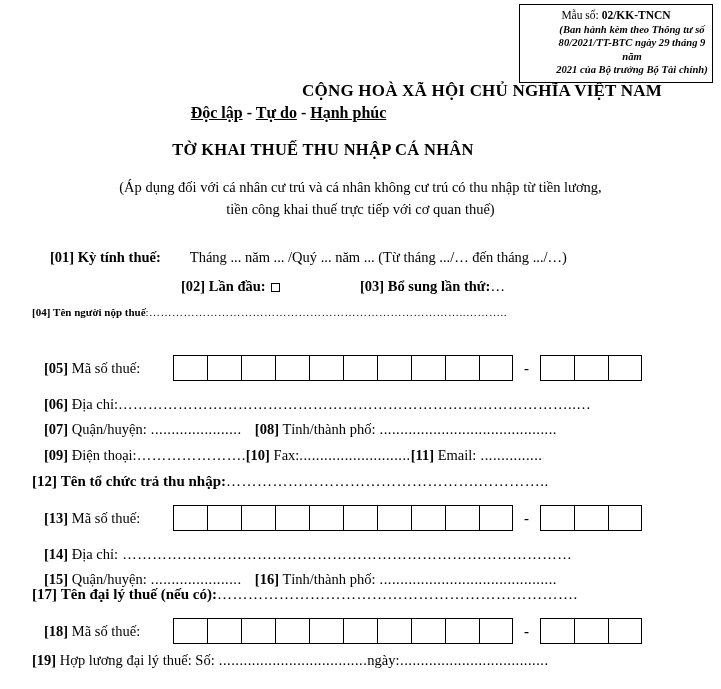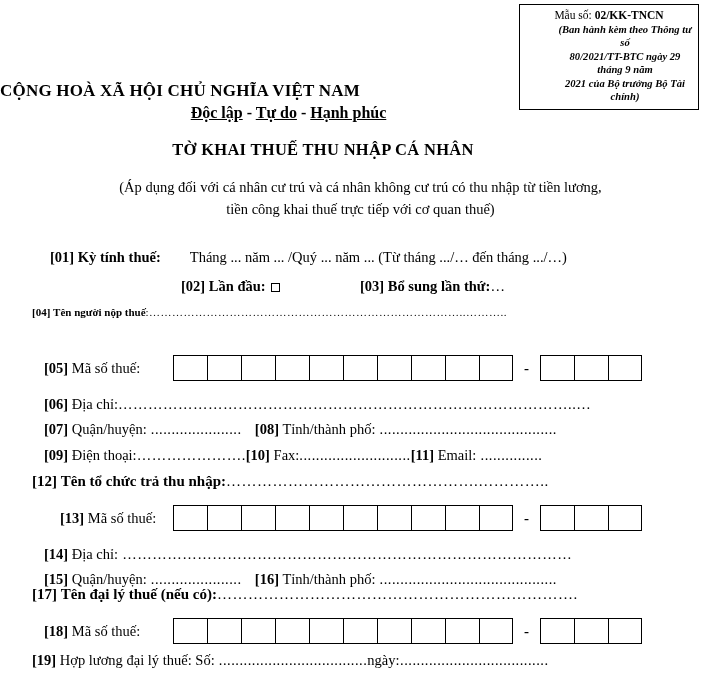--- a/index.html
+++ b/index.html
@@ -14,21 +14,21 @@
     font-family: "Liberation Serif", "DejaVu Serif", serif;
     color: #000000;
     overflow: hidden;
   }
 
   
   .form-code-box {
     position: absolute;
     left: 519px;
     top: 4px;
-    width: 180px;
+    width: 194px;
     border: 1px solid #000;
     padding: 3px 4px 5px 4px;
     box-sizing: border-box;
     text-align: center;
     line-height: 1.28;
   }
   .form-code-line1 {
     font-size: 11.5px;
     white-space: nowrap;
   }
@@ -39,21 +39,21 @@
     font-weight: bold;
     margin-left: 32px;
   }
 
   
   .national-title {
     position: absolute;
     left: 0;
     top: 81px;
     width: 662px;
-    text-align: left;
+    text-align: right;
     font-size: 17px;
     font-weight: bold;
     letter-spacing: 0.2px;
   }
   .national-motto {
     position: absolute;
     left: 0;
     top: 104px;
     width: 577px;
     text-align: center;
@@ -232,21 +232,21 @@
   <span>Điện thoại:</span><span class="dots">………………….</span><span class="tag">[10]</span>
   <span>Fax:</span><span class="dots">...........................</span><span class="tag">[11]</span>
   <span>Email:</span><span class="dots"> ...............</span>
 </div>
 
 <div class="row" style="left:32px; top:474px; font-size:15px;">
   <span class="tag">[12]</span>
   <span class="lbl-bold">Tên tổ chức trả thu nhập:</span><span class="dots">………………………………………….…………..</span>
 </div>
 
-<div class="row" style="left:60px; top:511px;">
+<div class="row" style="left:44px; top:511px;">
   <span class="tag">[13]</span>
   <span>Mã số thuế:</span>
 </div>
 <div class="mst-group" style="left:173px; top:505px;">
   <div class="mst-cells">
     <div class="mst-cell"></div>
     <div class="mst-cell"></div>
     <div class="mst-cell"></div>
     <div class="mst-cell"></div>
     <div class="mst-cell"></div>

